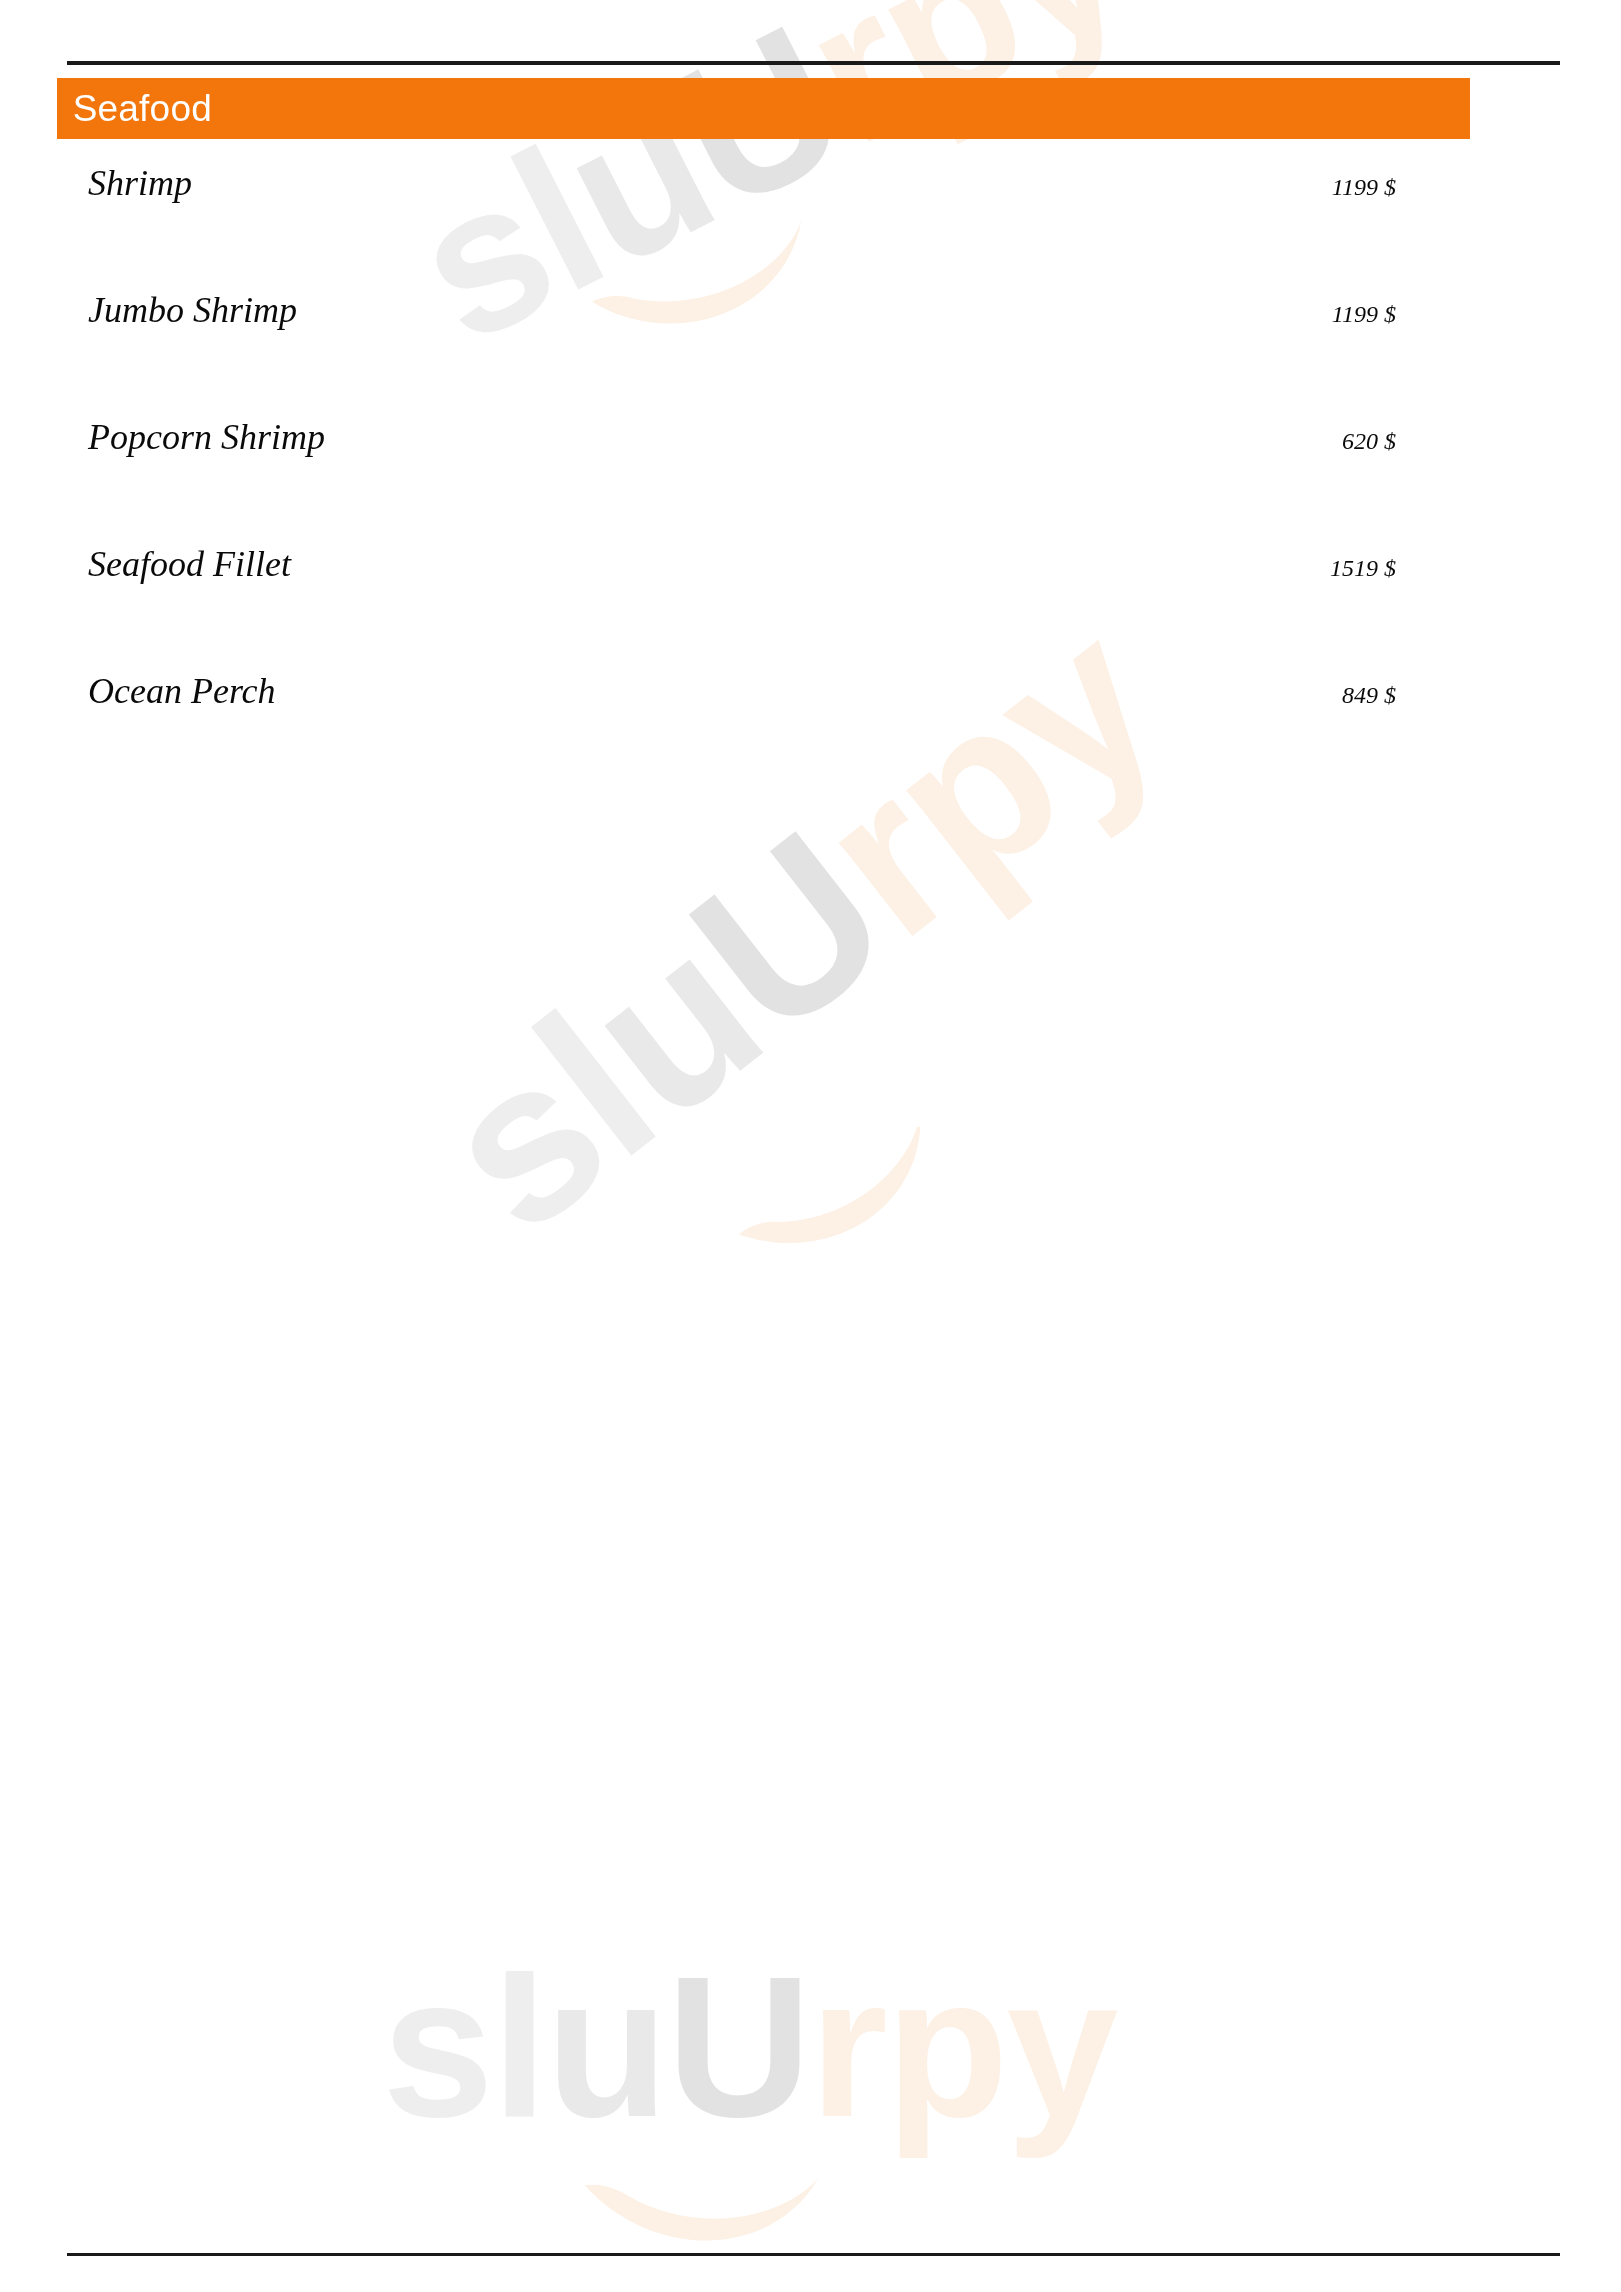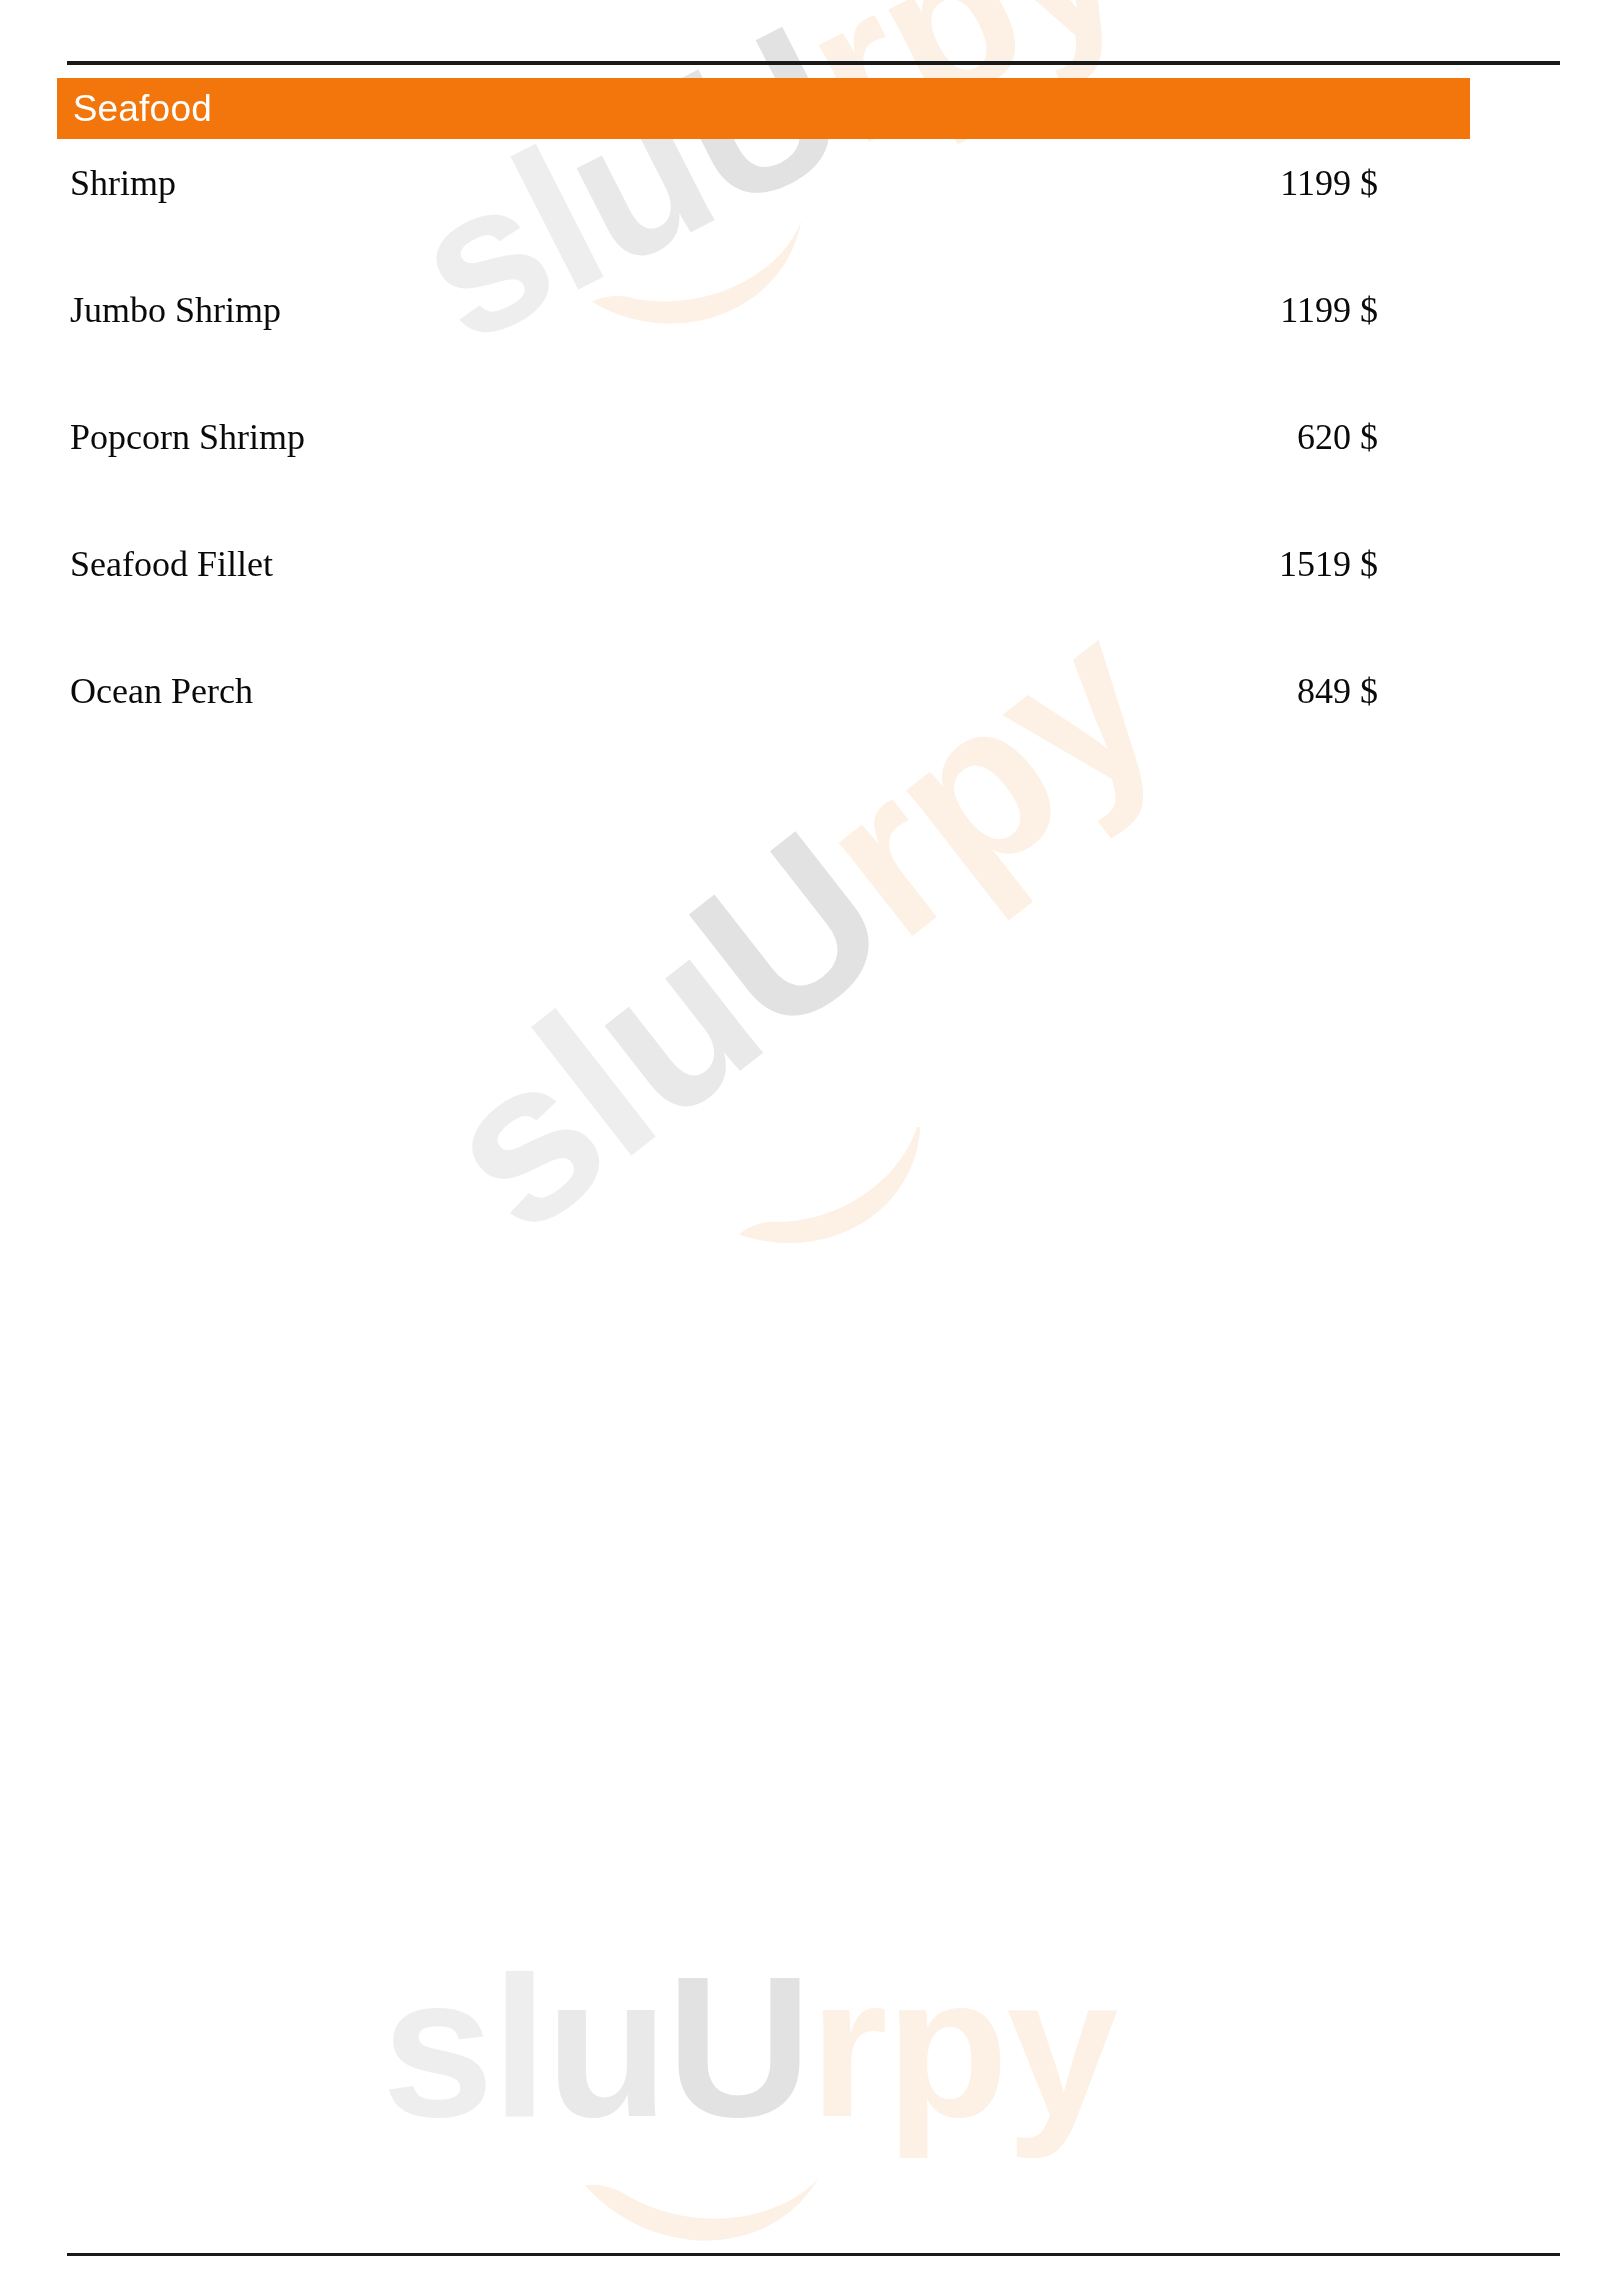--- a/index.html
+++ b/index.html
@@ -97,39 +97,40 @@
     font-family: "Liberation Sans", sans-serif;
     font-size: 37px;
     font-weight: 400;
     padding-left: 15.7px;
     letter-spacing: 0.2px;
   }
 
   
   .menu-list {
     position: absolute;
-    left: 70px;
+    left: 88px;
     top: 165px;
     width: 1308px;
+    font-style: italic;
   }
   .menu-row {
     display: flex;
     align-items: baseline;
     justify-content: space-between;
     height: 127px;
   }
   .item-name {
     font-family: "Liberation Serif", serif;
     font-size: 36px;
     color: #0a0a0a;
     line-height: 1;
   }
   .item-price {
     font-family: "Liberation Serif", serif;
-    font-size: 36px;
+    font-size: 24px;
     color: #0a0a0a;
     line-height: 1;
     text-align: right;
     white-space: nowrap;
   }
 </style>
 </head>
 <body>
 
 <div class="page">

